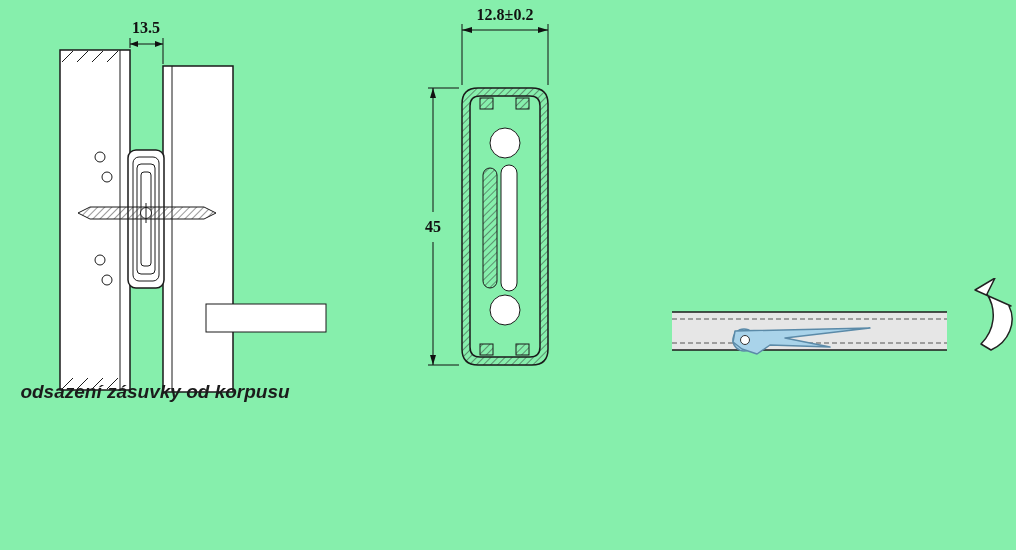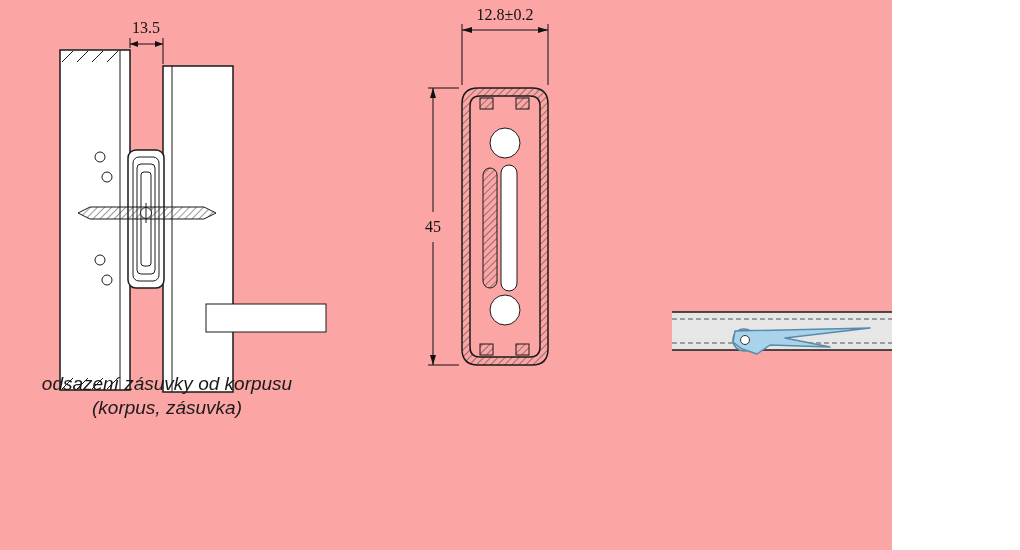--- a/index.html
+++ b/index.html
@@ -1,18 +1,19 @@
 <!DOCTYPE html>
 <html><head>
 <meta charset="utf-8">
 <style>
   html,body{margin:0;padding:0;background:#ffffff;}
   #stage{
-    position:relative;width:892px;height:550px;background:#fca5a5;overflow:hidden;
+    position:relative;width:1016px;height:550px;background:#86efac;overflow:hidden;
     font-family:"Liberation Sans",sans-serif;
+    font-weight:bold;
   }
   .fig{position:absolute;}
   .caption{
     position:absolute;text-align:center;font-style:italic;
     font-size:19px;line-height:24px;color:#1b1b1b;
     font-family:"Liberation Sans",sans-serif;
   }
   svg text.dim{
     font-family:"Liberation Serif",serif;font-size:16px;fill:#111;font-style:normal;
   }
@@ -162,20 +163,19 @@
                C 364 64, 372 44, 364 28
                L 366 28
                L 330 12
                L 350 0
                L 342 16
                C 352 32, 350 52, 336 66
                Z"></path>
     </g>
   </svg>
 
-  <div class="caption" style="left:0;top:372px;width:310px;padding-left:12px;">
+  <div class="caption" style="left:0;top:380px;width:310px;">
     <div>odsazení zásuvky od korpusu</div>
-    <div>(korpus, zásuvka)</div>
   </div>
 
 
 
 </div>
 
 </body></html>

